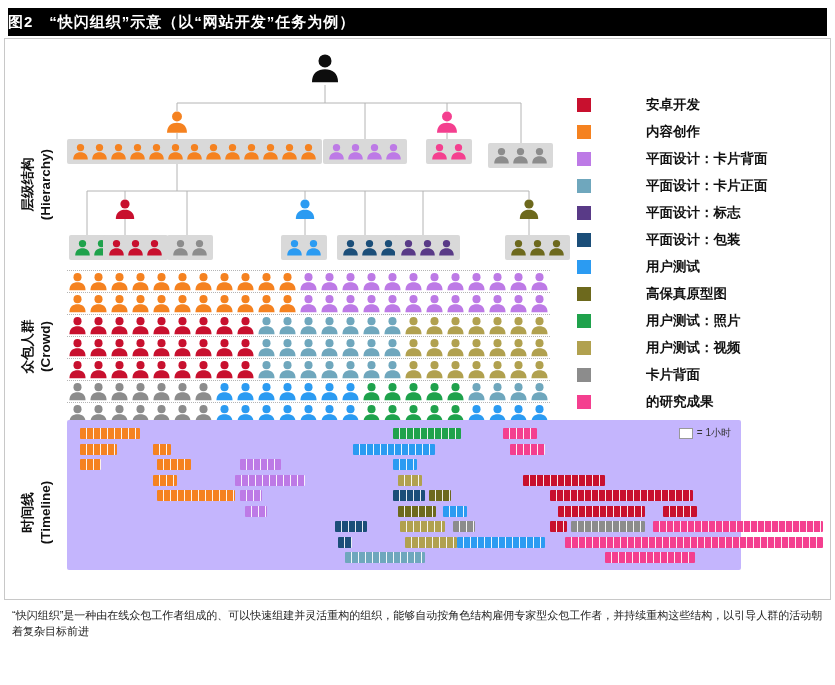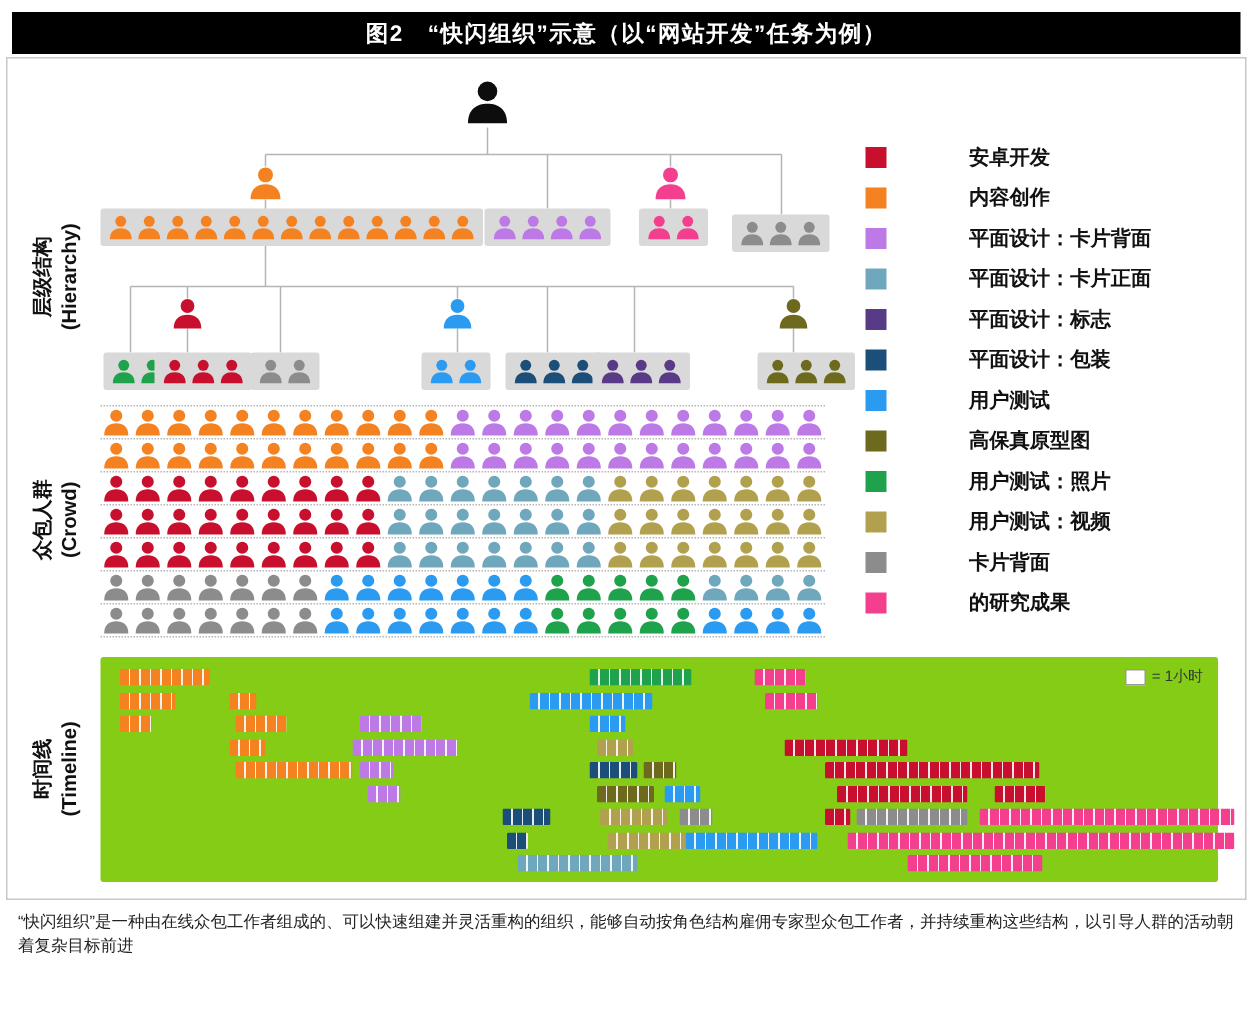--- a/index.html
+++ b/index.html
@@ -1,30 +1,30 @@
 <!DOCTYPE html>
 <html><head>
 <meta charset="utf-8">
 <style>
   html,body{margin:0;padding:0;background:#fff;}
   body{width:835px;height:685px;font-family:"Liberation Sans","DejaVu Sans",sans-serif;overflow:hidden;}
-  .title-bar{margin:8px 8px 0;height:28px;background:#000;color:#fff;display:flex;align-items:center;justify-content:center;font-size:15px;font-weight:bold;letter-spacing:1px;}
+  .title-bar{margin:8px 8px 0;height:28px;background:#000;color:#fff;display:flex;align-items:center;justify-content:flex-start;font-size:15px;font-weight:bold;letter-spacing:1px;}
   .figure-box{position:relative;margin:2px 4px 0;height:560px;border:1px solid #c8c8c8;background:#fff;overflow:hidden;}
   .connector-svg{position:absolute;left:0;top:0;width:100%;height:100%;}
   .person{display:inline-block;line-height:0;}
   .h-leader{position:absolute;}
   .h-box{position:absolute;background:#d9d9d9;border-radius:2px;padding:3px 4px;display:flex;}
   .side-label{position:absolute;width:150px;text-align:center;transform:rotate(-90deg);font-weight:bold;font-size:13.5px;line-height:1.3;color:#111;}
   #lbl-hierarchy{left:-43px;top:128px;}
   #lbl-crowd{left:-43px;top:290px;}
   #lbl-timeline{left:-43px;top:456px;}
   #hierarchy-area{position:absolute;left:0;top:0;width:100%;height:230px;}
   #crowd-area{position:absolute;left:62px;top:231px;border-bottom:1px dotted #b5b5b5;}
   .crowd-row{display:flex;border-top:1px dotted #b5b5b5;}
-  #timeline-area{position:absolute;left:62px;top:399px;width:745px;height:150px;background:#84cc16;border-radius:2px;}
+  #timeline-area{position:absolute;left:62px;top:381px;width:674px;height:150px;background:#c4b5fd;border-radius:2px;}
   .tl-bar{position:absolute;height:11px;border-radius:1px;background-image:repeating-linear-gradient(90deg,rgba(255,255,255,0) 0px,rgba(255,255,255,0) 6px,rgba(255,255,255,0.9) 6px,rgba(255,255,255,0.9) 7px);}
   .tl-unit{position:absolute;right:10px;top:6px;display:flex;align-items:center;gap:4px;font-size:10px;color:#333;}
   .tl-unit-swatch{width:12px;height:9px;background:#fff;border:1px solid #999;display:inline-block;}
   #legend{position:absolute;left:572px;top:52px;}
   .legend-item{display:flex;align-items:center;height:27px;}
   .legend-swatch{width:14px;height:14px;margin-right:10px;flex:0 0 auto;}
   .legend-label{font-size:13.5px;font-weight:bold;color:#111;white-space:nowrap;margin-left:45px;}
   .captions{padding:8px 12px 0;font-size:11px;color:#222;line-height:1.45;}
   .captions p{margin:0 0 8px;}
 </style>

